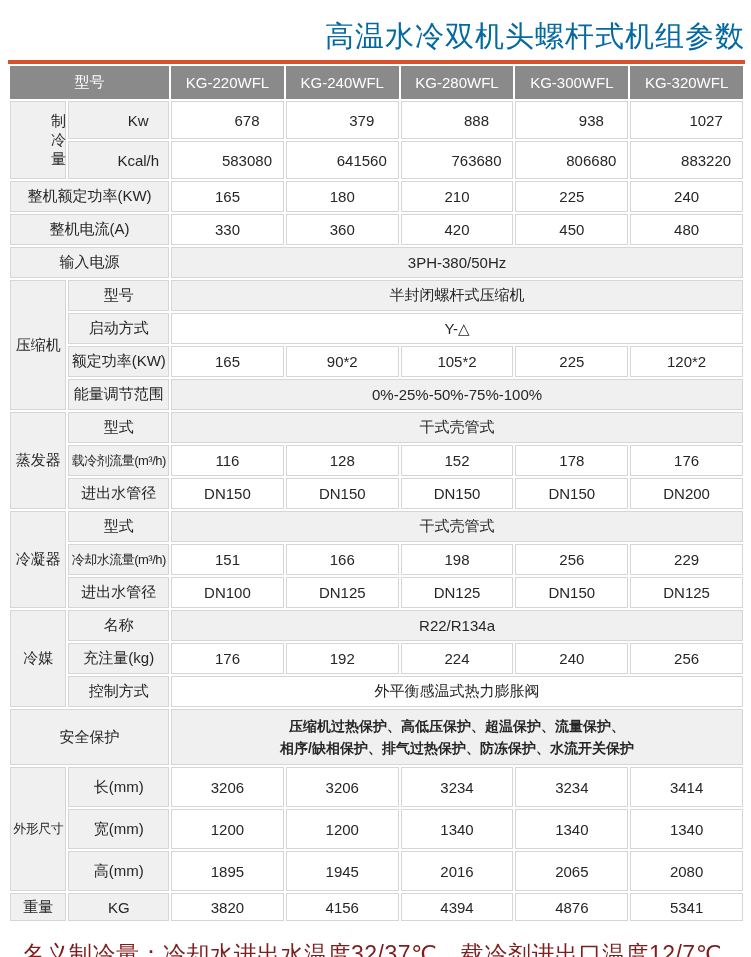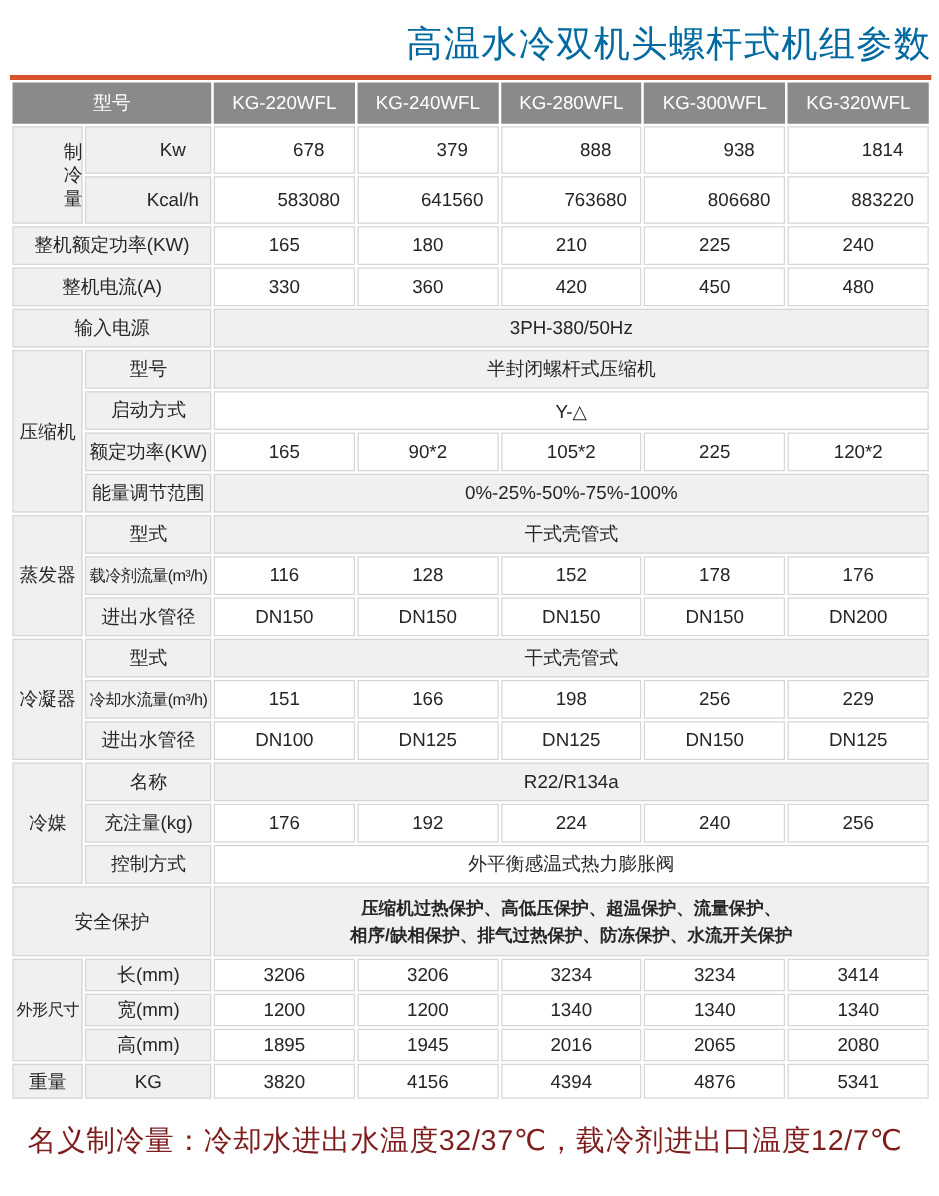--- a/index.html
+++ b/index.html
@@ -59,21 +59,21 @@
     vertical-align:middle;
     padding:0 1px;
   }
   td.g,td.l,td.l2{background:var(--label-bg);}
   td.sg{background:var(--label-bg);}
   td.sw{background:#ffffff;}
   td.tight{font-size:13px;letter-spacing:-0.5px;}
   tr.h38>td{height:38px;padding-left:40px;}
   tr.h31>td{height:31px;}
   tr.h56>td{height:56px;}
-  tr.h26>td{height:26px;}
+  tr.h26>td{height:40px;}
   tr.h28>td{height:28px;margin-left:34px;}
   .safety-line{font-size:14px;line-height:22px;font-weight:bold;}
   .footnote{
     margin:16px 0 0 22px;
     font-size:23px;
     letter-spacing:0.5px;
     color:#7f1d1d;
   }
 </style>
 </head>
@@ -103,21 +103,21 @@
     <th>KG-320WFL</th>
   </tr>
 
   <tr class="h38">
     <td class="g" rowspan="2">制冷量</td>
     <td class="l">Kw</td>
     <td class="v">678</td>
     <td class="v">379</td>
     <td class="v">888</td>
     <td class="v">938</td>
-    <td class="v">1814</td>
+    <td class="v">1027</td>
   </tr>
   <tr class="h38">
     <td class="l">Kcal/h</td>
     <td class="v">583080</td>
     <td class="v">641560</td>
     <td class="v">763680</td>
     <td class="v">806680</td>
     <td class="v">883220</td>
   </tr>
 

